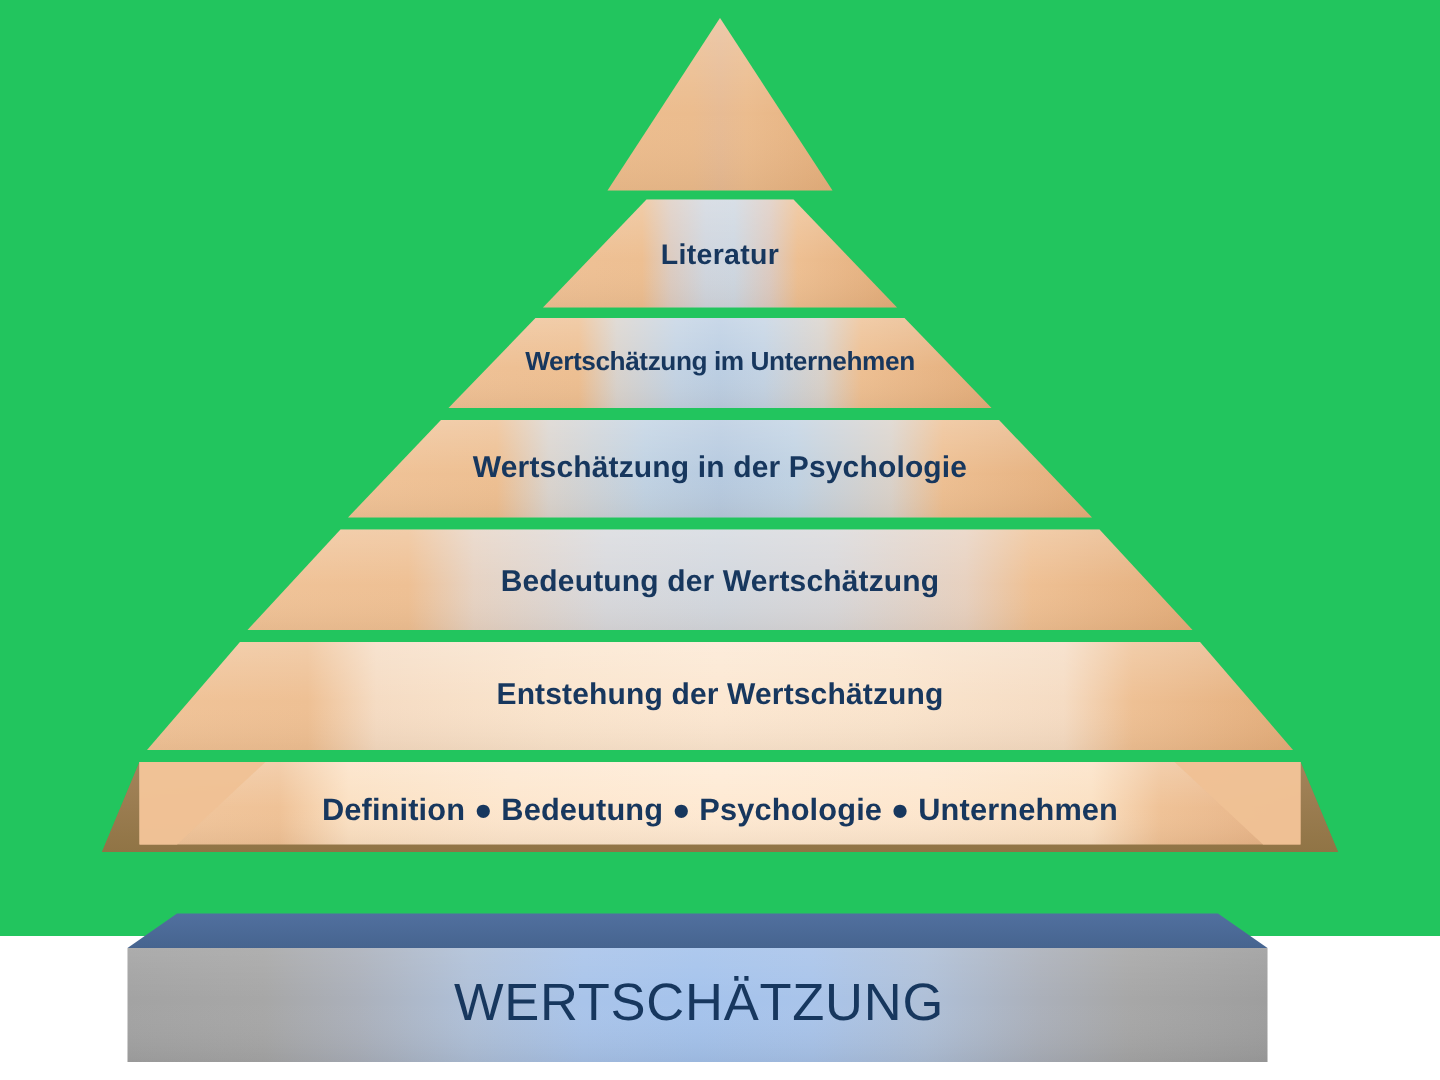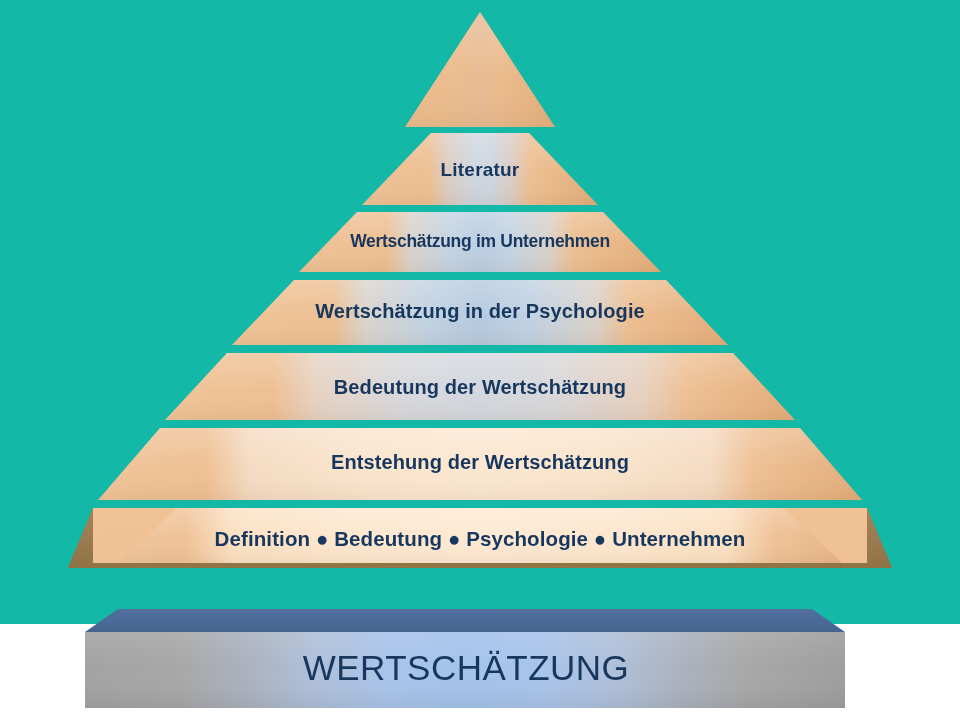--- a/index.html
+++ b/index.html
@@ -10,21 +10,21 @@
   body {
     width: 960px;
     height: 720px;
     font-family: "Liberation Sans", sans-serif;
     overflow: hidden;
   }
   #stage {
     position: relative;
     width: 960px;
     height: 624px;
-    background: #14b8a6;
+    background: #22c55e;
   }
   #pyramid-svg {
     position: absolute;
     left: 0;
     top: 0;
     width: 960px;
     height: 720px;
   }
   .tier-label {
     font-family: "Liberation Sans", sans-serif;

